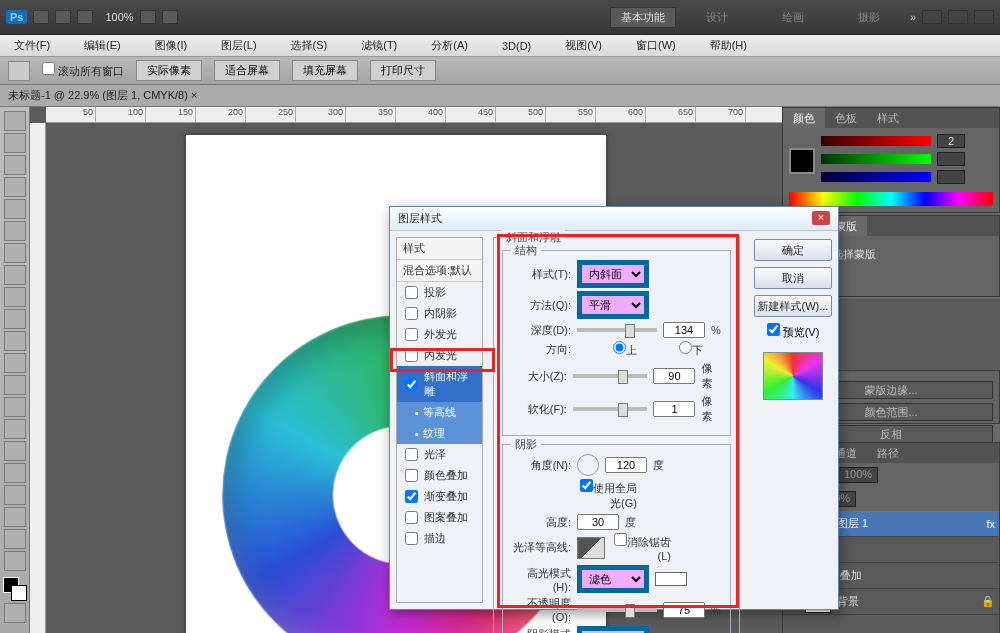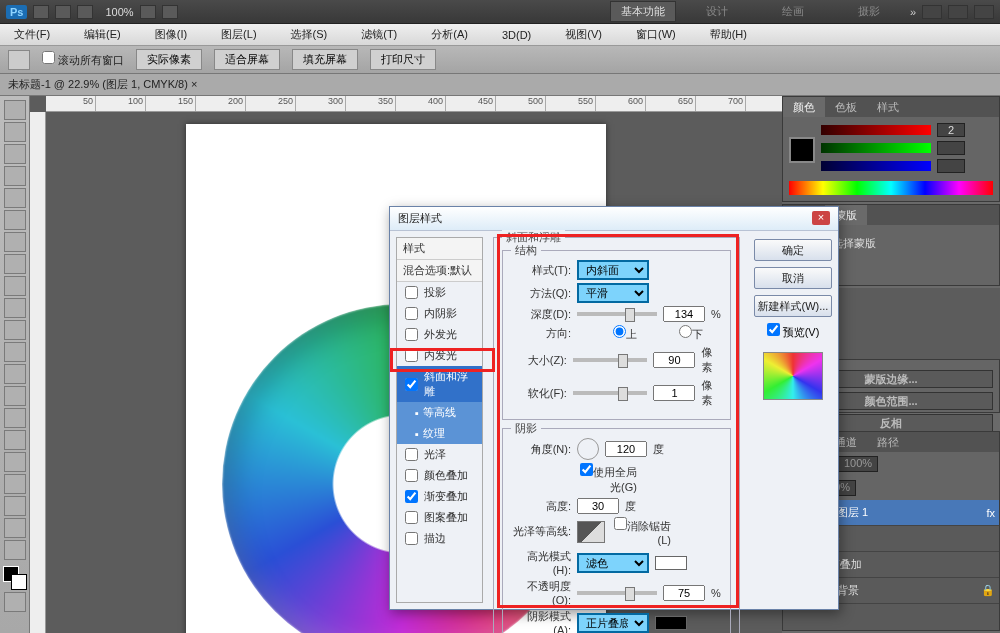--- a/index.html
+++ b/index.html
@@ -1,19 +1,19 @@
 <!DOCTYPE html>
 <html><head>
 <meta charset="utf-8">
 <style>
 * { margin: 0; padding: 0; box-sizing: border-box; font-family: "Microsoft YaHei", SimSun, Arial, sans-serif; font-size: 11px; }
 body { background: #555; width: 1000px; height: 633px; overflow: hidden; position: relative; }
 
 
-.app-bar { height: 24px; background: linear-gradient(#4a4a4a,#383838); display: flex; align-items: center; padding: 0 6px; color: #ccc; gap: 6px; border-bottom: 1px solid #222; }
+.app-bar { height: 35px; background: linear-gradient(#4a4a4a,#383838); display: flex; align-items: center; padding: 0 6px; color: #ccc; gap: 6px; border-bottom: 1px solid #222; }
 .app-bar .ps { background: #1b6db3; color: #8fd4ff; font-weight: bold; padding: 1px 4px; border-radius: 2px; }
 .app-bar .ico { width: 16px; height: 14px; background: #5a5a5a; border: 1px solid #333; }
 .app-bar .zoom { color: #ddd; margin-left: 6px; }
 .app-bar .sp { flex: 1; }
 .app-bar .btn-prim { background: #5a5a5a; color: #ddd; padding: 2px 10px; border: 1px solid #333; }
 .app-bar .link { color: #888; margin: 0 24px; }
 .app-bar .ctrl { width: 20px; height: 14px; border: 1px solid #333; background: #444; }
 
 
 .menubar { height: 22px; background: linear-gradient(#efefef,#d8d8d8); display: flex; align-items: center; padding: 0 6px; gap: 18px; border-bottom: 1px solid #999; position: relative; z-index: 10; }
@@ -69,21 +69,21 @@
 
 .mpanel { height: 82px; }
 .mpanel .thumb { width: 24px; height: 24px; background: #444; border: 1px solid #222; }
 
 
 .gap { flex: 1; background: #5c5c5c; }
 
 
 .adjpanel { height: 54px; }
 .adjpanel .btns { display: flex; gap: 6px; margin-top: 4px; }
-.adjpanel .btns div { flex:1; height:18px; background: #5a5a5a; border:1px solid #333; text-align:center; line-height:17px; color:#bbb;font-weight:bold; }
+.adjpanel .btns div { flex:1; height:18px; background: #5a5a5a; border:1px solid #333; text-align:center; line-height:17px; color:#bbb; }
 
 .layerpanel { height: 200px; margin-top: 16px; }
 .layerpanel .ctrls { display: flex; gap: 4px; padding: 4px; align-items:center; color:#999; }
 .layerpanel .opa { width: 40px; height: 16px; background:#444; border:1px solid #222; text-align:center; }
 .layerpanel .list { background: #5a5a5a; height: 130px; }
 .layerpanel .row { display: flex; align-items: center; height: 26px; border-bottom: 1px solid #444; padding: 0 4px; gap: 6px; color: #ddd; }
 .layerpanel .row.sel { background: #4878b8; color:#fff; }
 .layerpanel .eye { width: 12px; height: 10px; border: 1px solid #222; background:#888; border-radius:50% 50% 50% 50%; }
 .layerpanel .th { width: 26px; height: 22px; background: #fff; border:1px solid #222; }
 .layerpanel .th.rb { background: conic-gradient(red, yellow, lime, cyan, blue, magenta, red); border-radius: 3px; }
@@ -99,21 +99,21 @@
 .dialog .styles .it input { margin: 0 2px; }
 .dialog .styles .it.sel { background: #3171c9; color: #fff; }
 .dialog .styles .it.sub { background: #5b93d6; color:#fff; padding-left:18px; font-size:10px; }
 .hlbox { position:absolute; border:3px solid #e22; pointer-events:none; z-index:60; }
 
 .dialog .opts { flex: 1; padding: 6px 8px; }
 .dialog .fieldset { border: 1px solid #aab; padding: 6px 8px 8px; margin-bottom: 8px; position:relative;}
 .dialog .fieldset .lg { position:absolute; top:-8px; left:8px; background:#eef1f6; padding:0 4px; color:#444; }
 .dialog .frow { display: flex; align-items: center; gap: 6px; margin: 3px 0; color:#333; }
 .dialog .frow label { width: 60px; text-align: right; }
-.dialog .frow select, .dialog .frow input[type=text] { height: 20px; border: 2px solid #0369a1; background:#7dd3fc; font-size:11px; padding:0 3px;}
+.dialog .frow select, .dialog .frow input[type=text] { height: 28px; border: 5px solid #0369a1; background:#f0abfc; font-size:11px; padding:0 3px;}
 .dialog .frow select { width: 72px; }
 .dialog .frow .num { width: 42px; text-align:center; }
 .dialog .frow .slider { width: 80px; height:4px; background:#bbb; position:relative; }
 .dialog .frow .slider::after{content:"";position:absolute;top:-4px;left:60%;width:8px;height:12px;background:#ddd;border:1px solid #777;}
 .dialog .frow .dir { position:relative; width:22px; height:22px; border:1px solid #999; border-radius:50%; }
 .dialog .swatch { width:32px; height:14px; border:1px solid #666; background:#000; }
 .dialog .swatch.w { background:#fff; }
 .dialog .curve { width:28px; height:22px; border:1px solid #777; background:linear-gradient(135deg,#555 50%,#ddd 50%); }
 
 .dialog .right { width: 90px; padding: 8px 6px; display:flex; flex-direction:column; gap:6px; align-items:center;}

